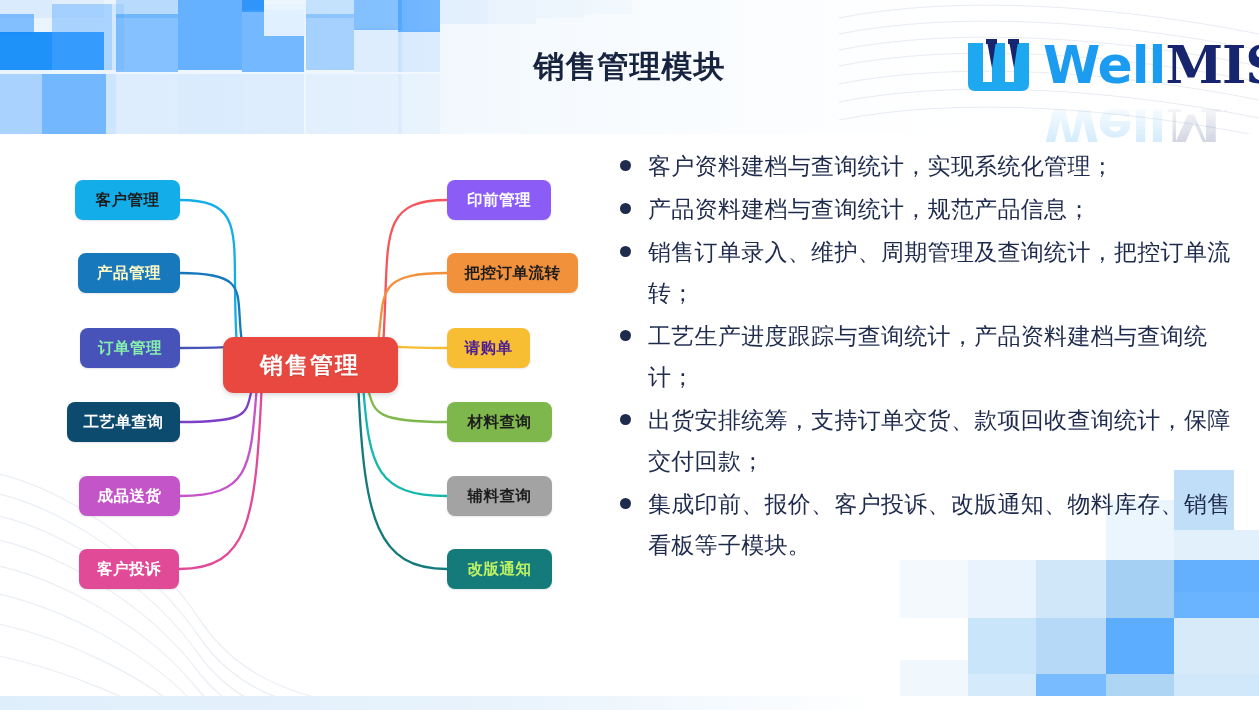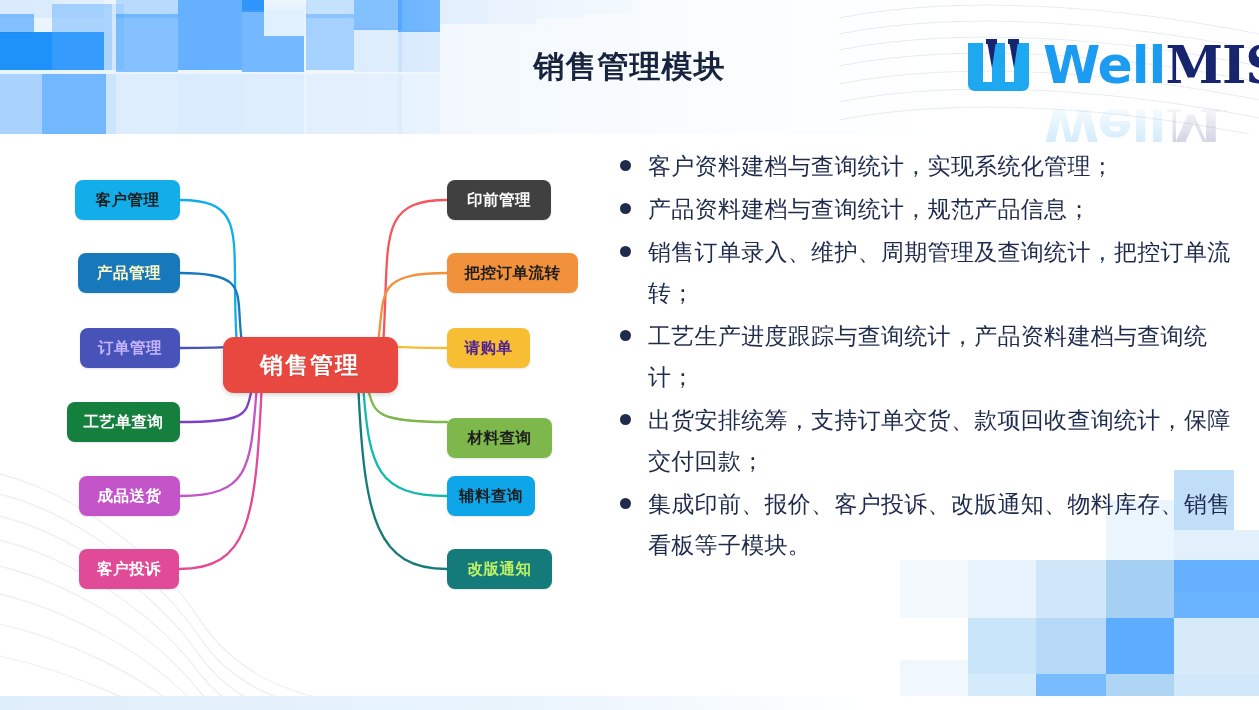--- a/index.html
+++ b/index.html
@@ -208,29 +208,29 @@
         <path d="M447,66 C377,66 389.5,104.92 383.5,205" fill="none" stroke="#f4565c" stroke-width="2.3" stroke-linecap="round"></path>
         <path d="M447,139 C377,139 384.5,157.48 378.5,205" fill="none" stroke="#f2913c" stroke-width="2.3" stroke-linecap="round"></path>
         <path d="M447,214 C377,214 379.5,211.48 373.5,205" fill="none" stroke="#f7be33" stroke-width="2.3" stroke-linecap="round"></path>
         <path d="M447,288 C377,288 374.5,279.32 368.5,257" fill="none" stroke="#7eb74b" stroke-width="2.3" stroke-linecap="round"></path>
         <path d="M447,362 C377,362 369.5,332.6 363.5,257" fill="none" stroke="#14b8ac" stroke-width="2.3" stroke-linecap="round"></path>
         <path d="M447,435 C377,435 364.5,385.15999999999997 358.5,257" fill="none" stroke="#147a7a" stroke-width="2.3" stroke-linecap="round"></path>
       </svg>
     <div id="map-nodes">
         <div class="node dark" style="left: 75px; top: 46px; width: 105px; height: 40px; background: rgb(19, 174, 234); color: rgb(29, 29, 29);">客户管理</div>
         <div class="node" style="left: 78px; top: 119px; width: 102px; height: 40px; background: rgb(24, 120, 188); color: #fef9c3;">产品管理</div>
-        <div class="node" style="left: 80px; top: 194px; width: 100px; height: 40px; background: rgb(71, 83, 184); color: #c4b5fd;">订单管理</div>
-        <div class="node" style="left: 67px; top: 268px; width: 113px; height: 40px; background: #15803d; color: rgb(255, 255, 255);">工艺单查询</div>
+        <div class="node" style="left: 80px; top: 194px; width: 100px; height: 40px; background: rgb(71, 83, 184); color: #86efac;">订单管理</div>
+        <div class="node" style="left: 67px; top: 268px; width: 113px; height: 40px; background: #0c4a6e; color: rgb(255, 255, 255);">工艺单查询</div>
         <div class="node" style="left: 79px; top: 342px; width: 101px; height: 40px; background: rgb(195, 85, 200); color: rgb(255, 255, 255);">成品送货</div>
         <div class="node" style="left: 79px; top: 415px; width: 100px; height: 40px; background: rgb(225, 74, 150); color: rgb(255, 255, 255);">客户投诉</div>
-        <div class="node" style="left: 447px; top: 46px; width: 104px; height: 40px; background: #404040; color: rgb(255, 255, 255);">印前管理</div>
+        <div class="node" style="left: 447px; top: 46px; width: 104px; height: 40px; background: #8b5cf6; color: rgb(255, 255, 255);">印前管理</div>
         <div class="node dark" style="left: 447px; top: 119px; width: 131px; height: 40px; background: rgb(242, 145, 60); color: rgb(29, 29, 29);">把控订单流转</div>
         <div class="node dark" style="left: 447px; top: 194px; width: 83px; height: 40px; background: rgb(247, 190, 51); color: #4c1d95;">请购单</div>
-        <div class="node dark" style="left: 447px; top: 268px; width: 105px; height: 40px; background: rgb(126, 183, 75); color: rgb(29, 29, 29); margin-top: 16px;">材料查询</div>
-        <div class="node dark" style="left: 447px; top: 342px; width: 88px; height: 40px; background: #0ea5e9; color: rgb(29, 29, 29);">辅料查询</div>
+        <div class="node dark" style="left: 447px; top: 268px; width: 105px; height: 40px; background: rgb(126, 183, 75); color: rgb(29, 29, 29);">材料查询</div>
+        <div class="node dark" style="left: 447px; top: 342px; width: 105px; height: 40px; background: #a3a3a3; color: rgb(29, 29, 29);">辅料查询</div>
         <div class="node" style="left: 447px; top: 415px; width: 105px; height: 40px; background: rgb(20, 122, 122); color: #bef264;">改版通知</div>
         <div class="center-node" style="left: 222.5px; top: 203px; width: 175px; height: 56px; background: rgb(232, 72, 63);">销售管理</div>
       </div>
   </div>
 
   <div class="bullets" id="bullet-list">
       <div class="bullet">
         <span class="dot"></span>
         <span class="btext">客户资料建档与查询统计，实现系统化管理；</span>
       </div>

